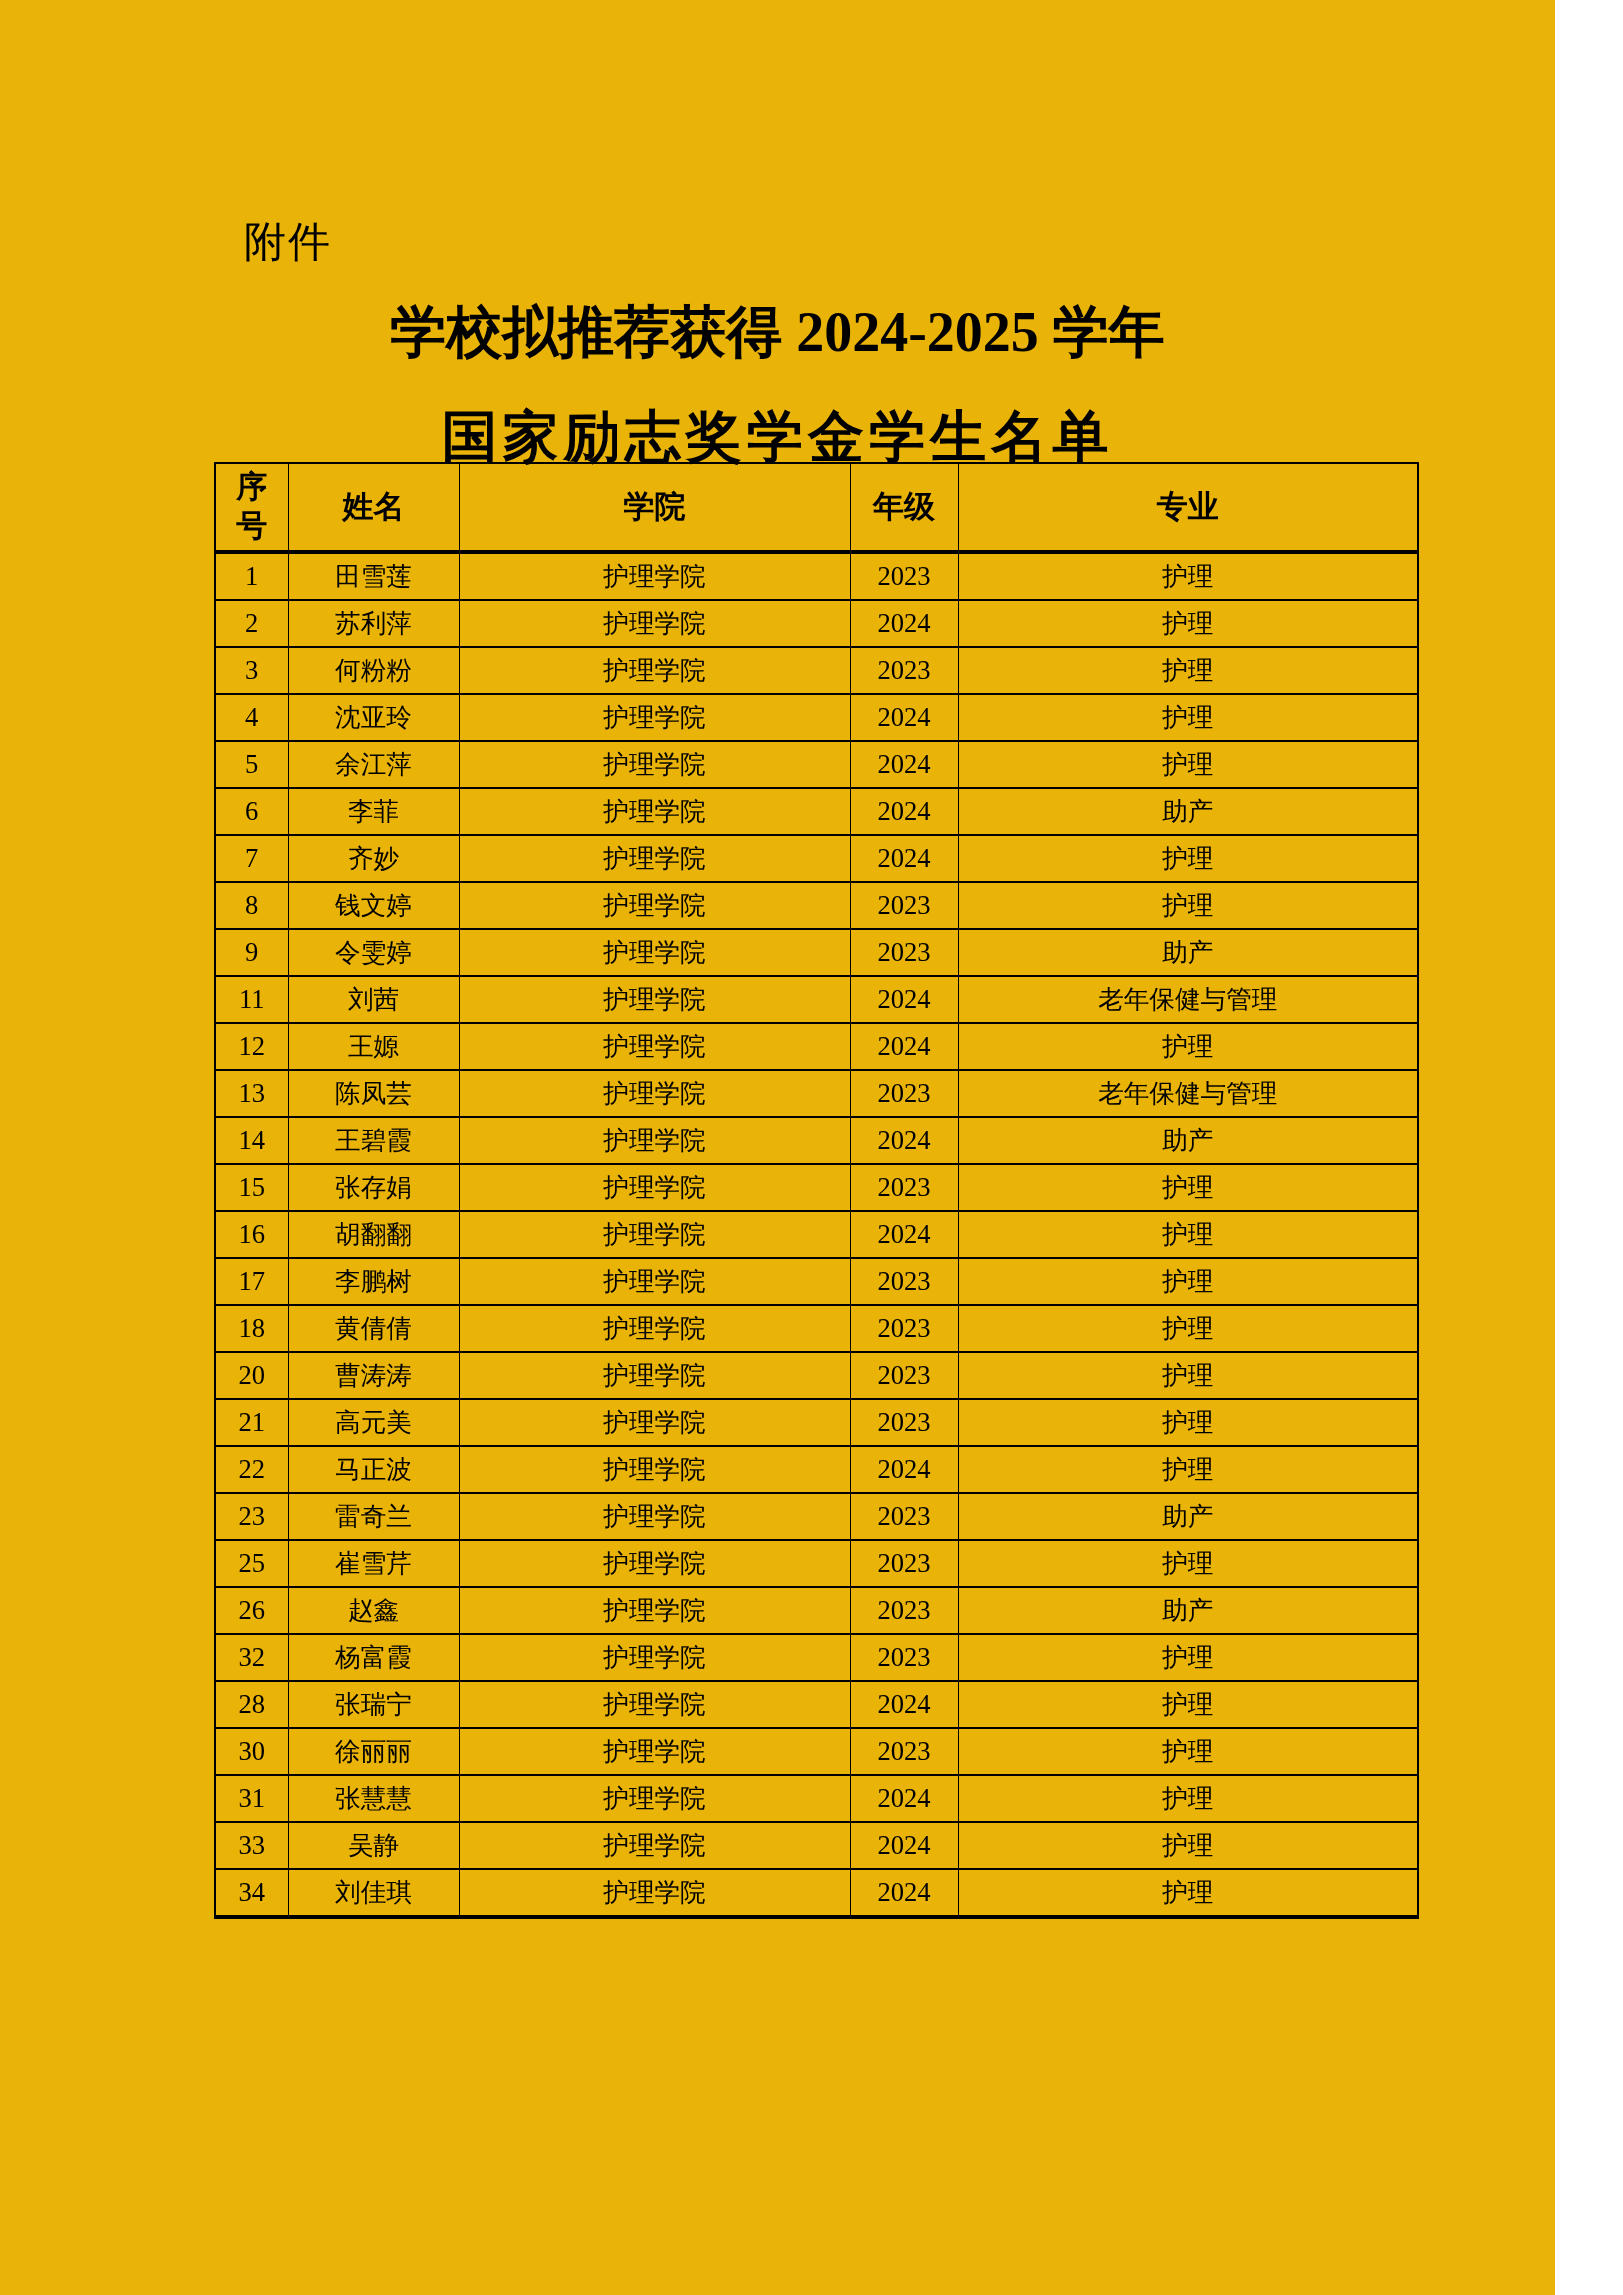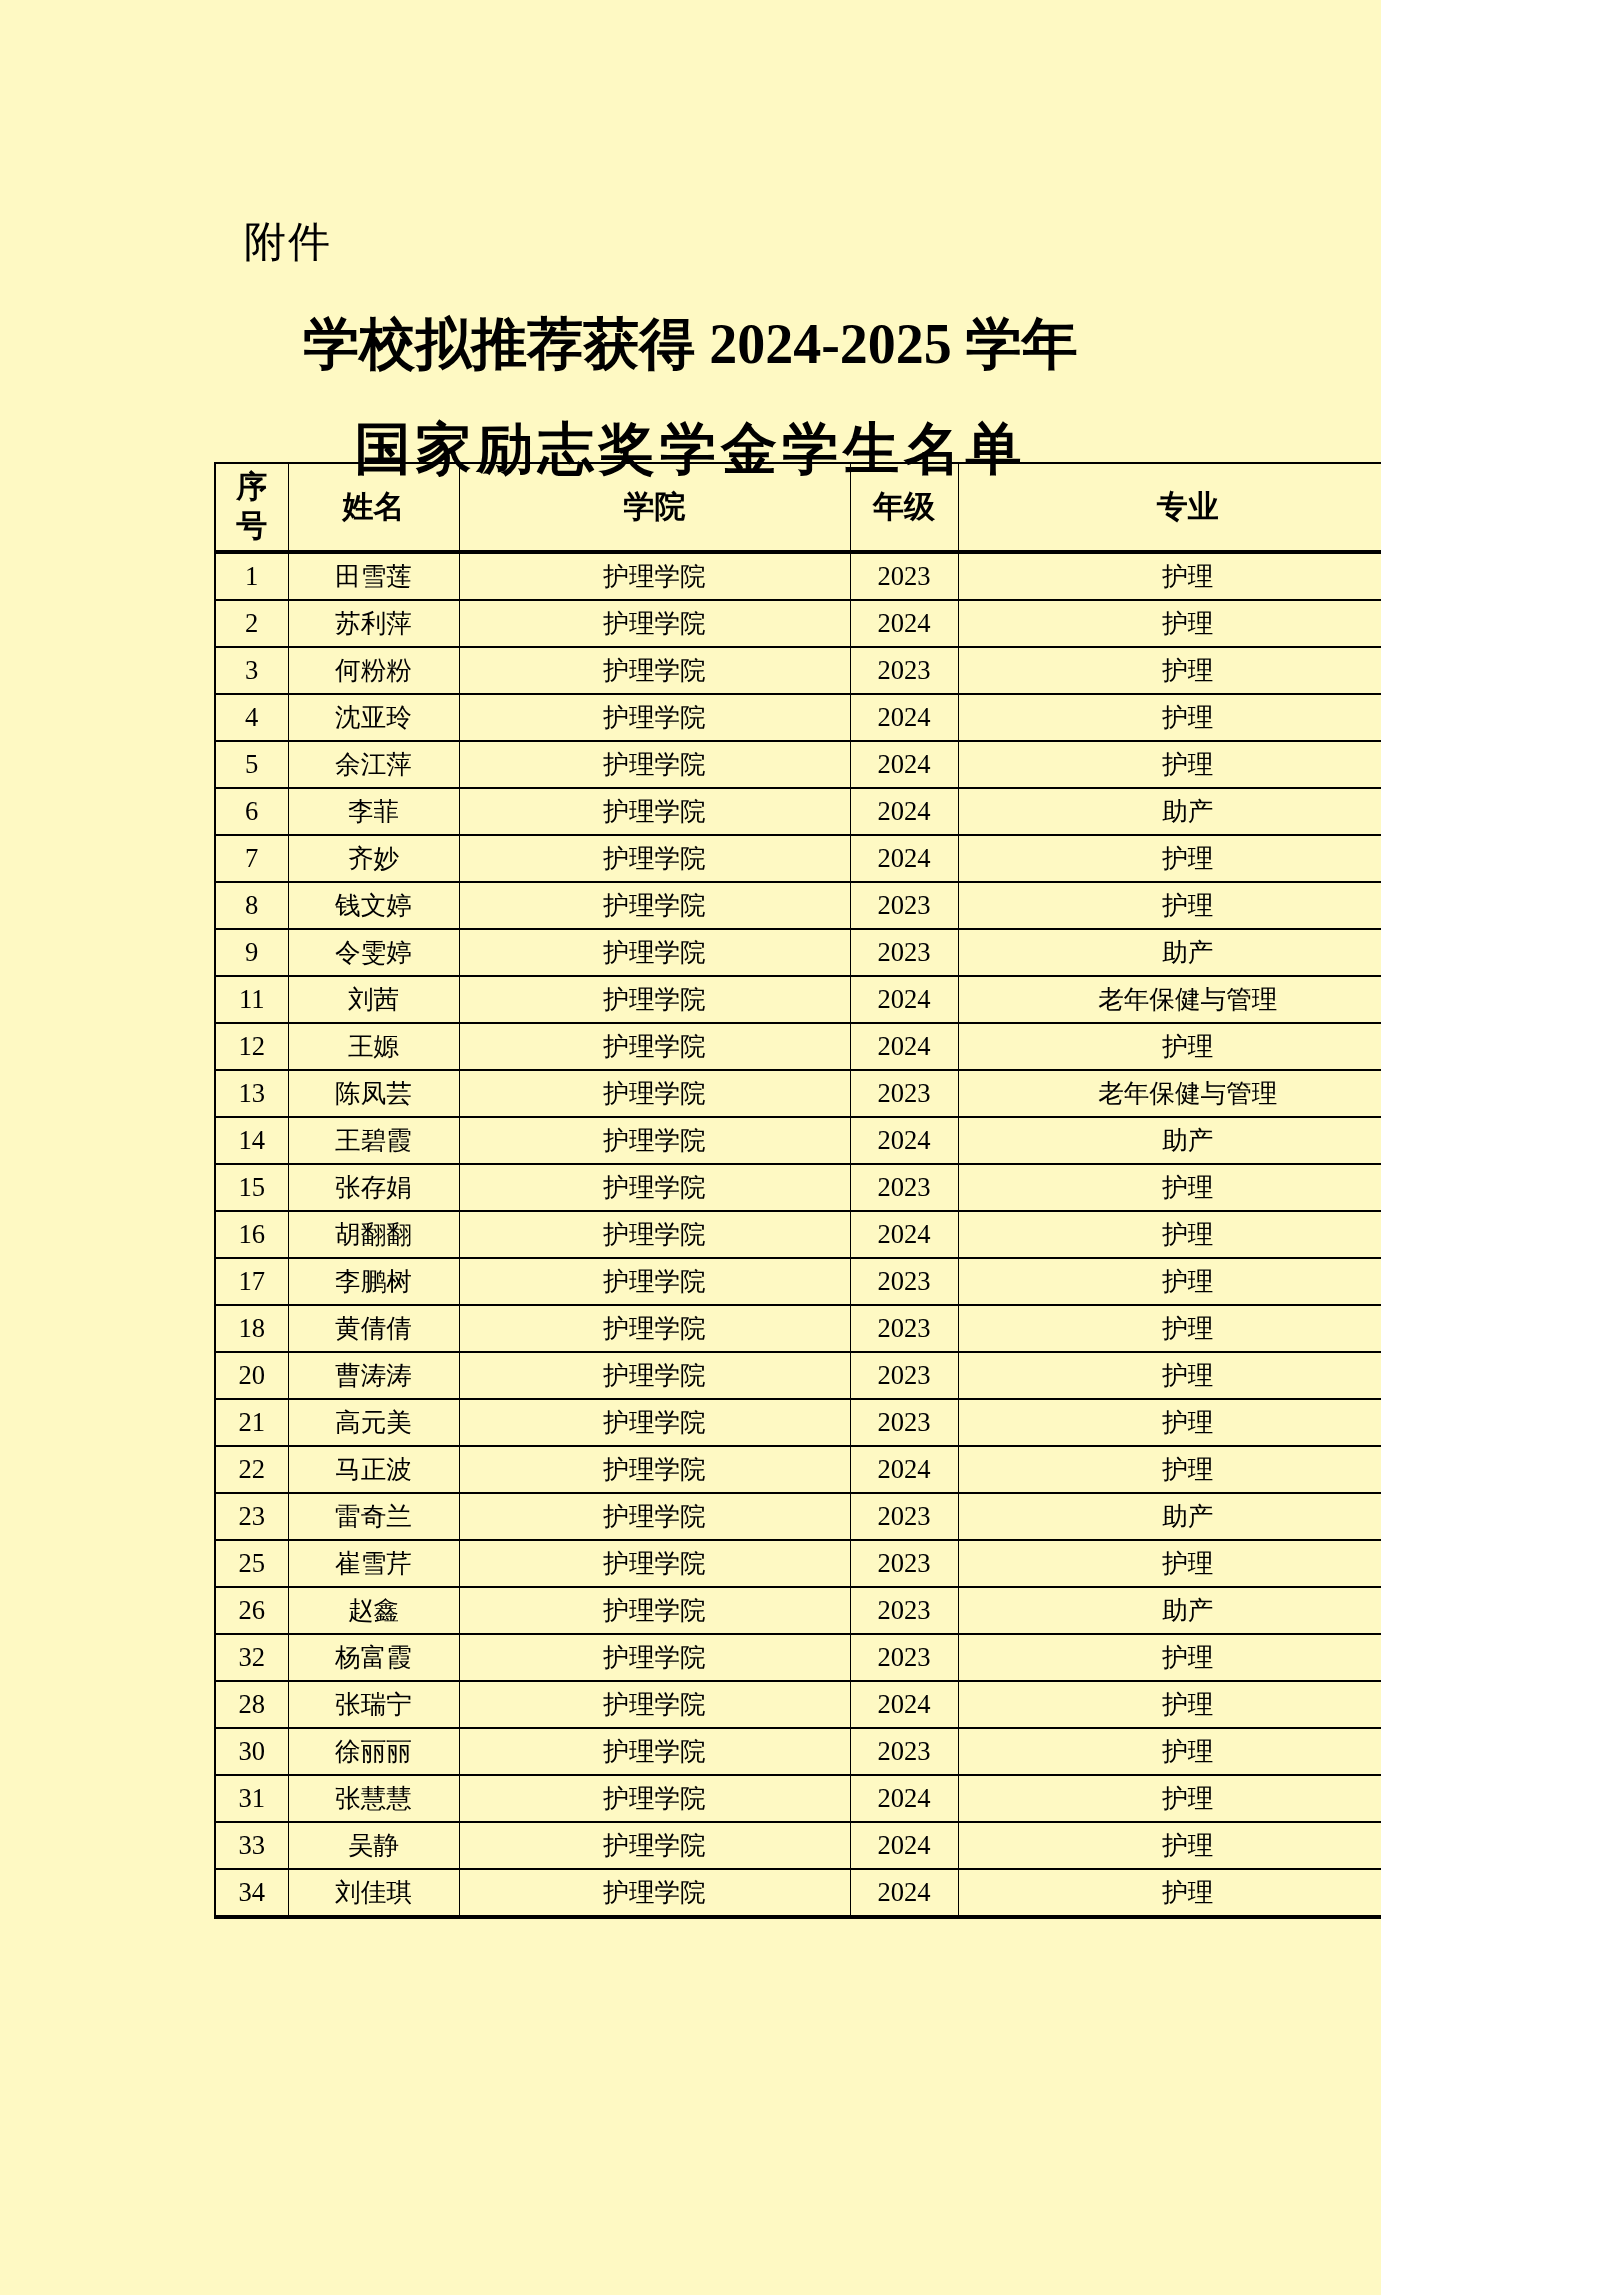--- a/index.html
+++ b/index.html
@@ -2,40 +2,40 @@
 <html style="font-size:8.2px"><head>
 <meta charset="utf-8">
 <style>
   html, body {
     margin: 0;
     padding: 0;
     background: #ffffff;
   }
   .page {
     position: relative;
-    width: 1381px;
+    width: 1555px;
     height: 2295px;
-    background: #fef9c3;
+    background: #eab308;
     color: #000000;
     font-family: "Liberation Serif", serif;
     overflow: hidden;
   }
   .attachment {
     position: absolute;
     left: 244px;
     top: 214px;
     font-family: "Liberation Sans", sans-serif;
     font-size: 42px;
     font-weight: 500;
     letter-spacing: 2px;
     white-space: nowrap;
   }
   .title-block {
     position: absolute;
-    top: 292px;
+    top: 280px;
     left: 0;
     width: 100%;
     text-align: center;
     font-weight: bold;
     font-size: 56px;
     line-height: 105px;
   }
   .title-line-2 {
     letter-spacing: 5.1px;
   }

